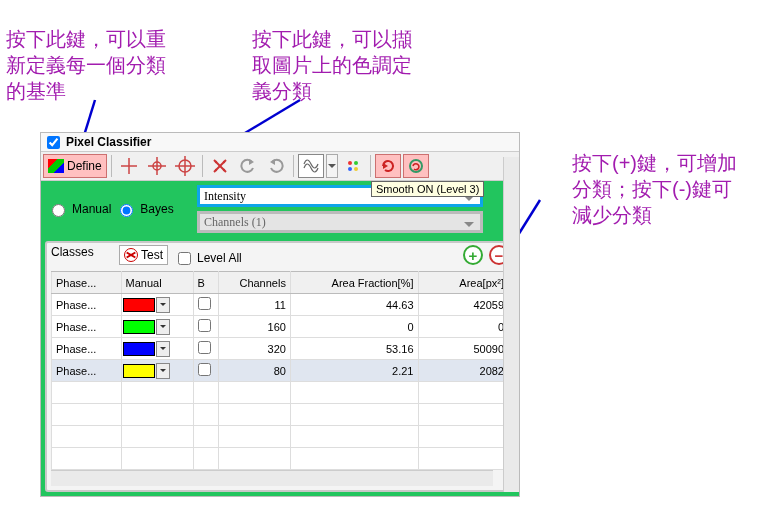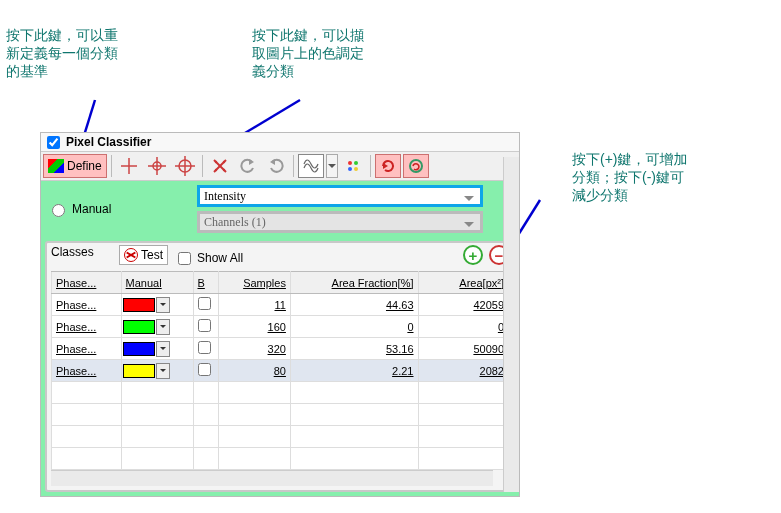--- a/index.html
+++ b/index.html
@@ -7,35 +7,35 @@
     margin: 0;
     font-family: "Tahoma", sans-serif;
     font-size: 12px;
     background: #fff;
     position: relative;
     width: 781px;
     height: 513px;
   }
   .annotation {
     position: absolute;
-    font-size: 14px;
+    font-size: 20px;
     line-height: 1.3;
-    color: #0f766e;
+    color: #a21caf;
     white-space: pre-line;
   }
   svg.arrow { position: absolute; overflow: visible; pointer-events: none; }
   .arrow-line { stroke: #0000D0; stroke-width: 2.5; fill: none; }
   .arrow-head { fill: #0000D0; }
 
   .panel {
     position: absolute;
     left: 40px;
     top: 132px;
     width: 480px;
-    background: #86efac;
+    background: #22c55e;
     border: 1px solid #bbb;
   }
   .title-row {
     display: flex;
     align-items: center;
     padding: 2px 4px;
     background: #F8F8F8;
     border-bottom: 1px solid #ccc;
     font-weight: bold;
   }
@@ -161,21 +161,20 @@
   }
   table.grid th, table.grid td {
     border:1px solid #ddd;
     font-size:11px;
     padding:2px 4px;
     height:22px;
     text-align:left;
     overflow:hidden;
     text-overflow:ellipsis;
     white-space:nowrap;
-    text-decoration:underline;
   }
   table.grid th {
     background:#F0F0F0;
     border-top:1px solid #bbb;
     border-bottom:1px solid #bbb;
     font-weight:normal;
     position:relative;
     cursor:pointer;
   }
   .num { text-align:right !important; }
@@ -307,24 +306,29 @@
     </div>
     <div class="tbtn active">
       <svg width="16" height="16">
           <circle cx="8" cy="8" r="6" fill="none" stroke="#396" stroke-width="2"></circle>
           <path d="M5 8 A3 3 0 1 1 6 11" stroke="#c22" stroke-width="1.6" fill="none"></path>
         </svg>
     </div>
   </div>
 
   <div class="config-row">
+    <div class="tooltip">Smooth ON (Level 3)</div>
     <div class="radios">
       <label>
           <input type="radio" name="mode" style="">
           <span>Manual</span>
+        </label>
+      <label>
+          <input type="radio" name="mode" checked="" style="">
+          <span>Bayes</span>
         </label>
     </div>
     <div class="selects">
       <div class="select">
           <span>Intensity</span>
         </div>
       <div class="select disabled">
           <span>Channels (1)</span>
         </div>
     </div>
@@ -332,21 +336,21 @@
 
   <div class="classes-panel">
     <div class="classes-header">
       <span class="lbl">Classes</span>
       <div class="test-btn">
         <span class="ticon"></span>
         <span>Test</span>
       </div>
       <div class="show-all">
         <input type="checkbox" style="">
-          <span>Show All</span>
+          <span>Level All</span>
       </div>
       <div class="spacer"></div>
       <div class="circle-btn">+</div>
       <div class="circle-btn minus">−</div>
     </div>
 
     <div class="grid-wrap tbl-outer">
       <table class="grid">
         <colgroup>
           <col style="width:60px">
@@ -354,21 +358,21 @@
             <col style="width:22px">
           <col style="width:62px">
             <col style="width:110px">
             <col style="width:78px">
         </colgroup>
         <thead>
           <tr>
             <th>Phase...</th>
             <th>Manual</th>
             <th>B</th>
-            <th class="num">Samples</th>
+            <th class="num">Channels</th>
             <th class="num">Area Fraction[%]</th>
             <th class="num">Area[px²]</th>
           </tr>
         </thead>
         <tbody id="rows">
             <tr>
               <td>Phase...</td>
               <td class="color-cell"><span class="color-swatch" style="background:#FF0000"></span><span class="mini-dd"></span></td>
               <td class="b-cell"><input type="checkbox" style=""></td>
               <td class="num">11</td>

